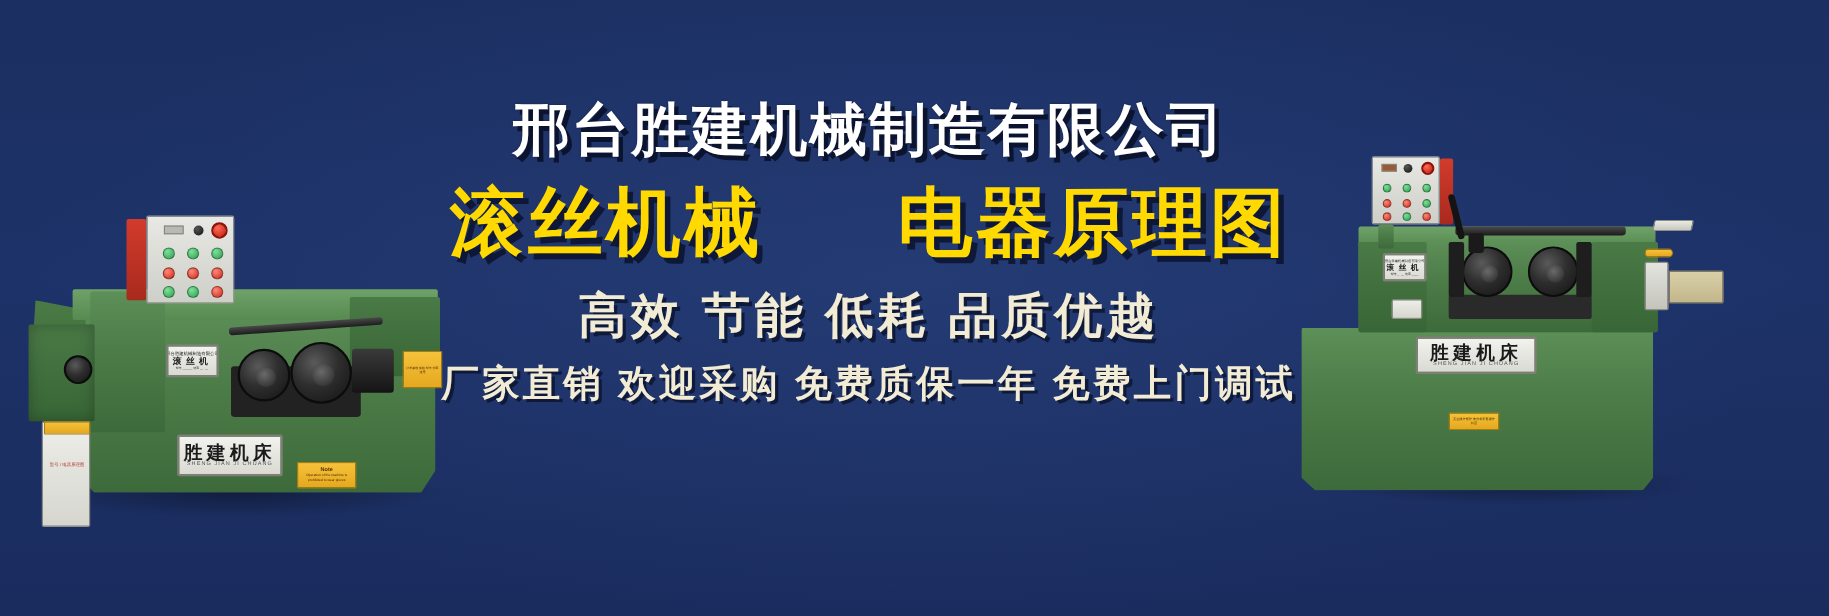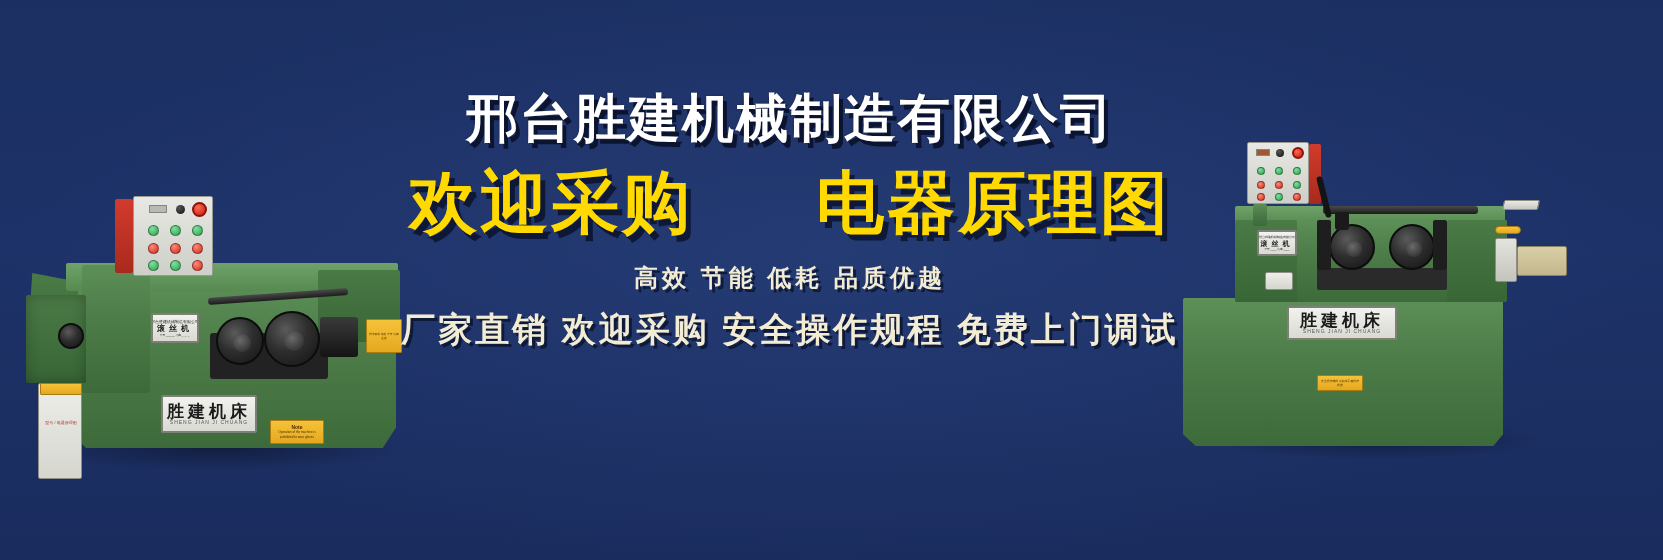--- a/index.html
+++ b/index.html
@@ -25,21 +25,21 @@
   }
   .slogan-row{
     display:flex;justify-content:space-between;align-items:center;
     margin-top:24px;padding:0 14px;
   }
   .slogan{
     font-size:68px;line-height:1;font-weight:700;color:#ffd900;letter-spacing:3px;
     text-shadow:5px 6px 0 rgba(10,16,40,.8);white-space:nowrap;
   }
   .feature{
-    margin-top:30px;font-size:24px;line-height:1;font-weight:700;color:#f3ecd4;
+    margin-top:30px;font-size:44px;line-height:1;font-weight:700;color:#f3ecd4;
     letter-spacing:4px;text-shadow:3px 3px 0 rgba(10,16,40,.75);white-space:nowrap;
   }
   .promise{
     margin-top:22px;font-size:34px;line-height:1;font-weight:700;color:#f3ecd4;
     letter-spacing:3px;text-shadow:3px 3px 0 rgba(10,16,40,.75);white-space:nowrap;
   }
 
   
   .machine{position:absolute;}
   .machine-left{left:18px;top:95px;width:392px;height:370px;}
@@ -230,19 +230,19 @@
     </div>
 
     <div class="label-yellow" style="position:absolute;left:152px;top:255px;width:46px;height:16px;">
       <div class="micro" style="font-size:3.2px;white-space:normal;text-align:center;">安全操作规程 请勿带手套操作机器</div>
     </div>
   </div>
 
   <div class="copy">
     <div class="company">邢台胜建机械制造有限公司</div>
     <div class="slogan-row">
-      <div class="slogan">欢迎采购</div>
+      <div class="slogan">滚丝机械</div>
       <div class="slogan">电器原理图</div>
     </div>
     <div class="feature">高效  节能  低耗  品质优越</div>
-    <div class="promise">厂家直销  欢迎采购  安全操作规程  免费上门调试</div>
+    <div class="promise">厂家直销  欢迎采购  免费质保一年  免费上门调试</div>
   </div>
 </div>
 
 </body></html>

